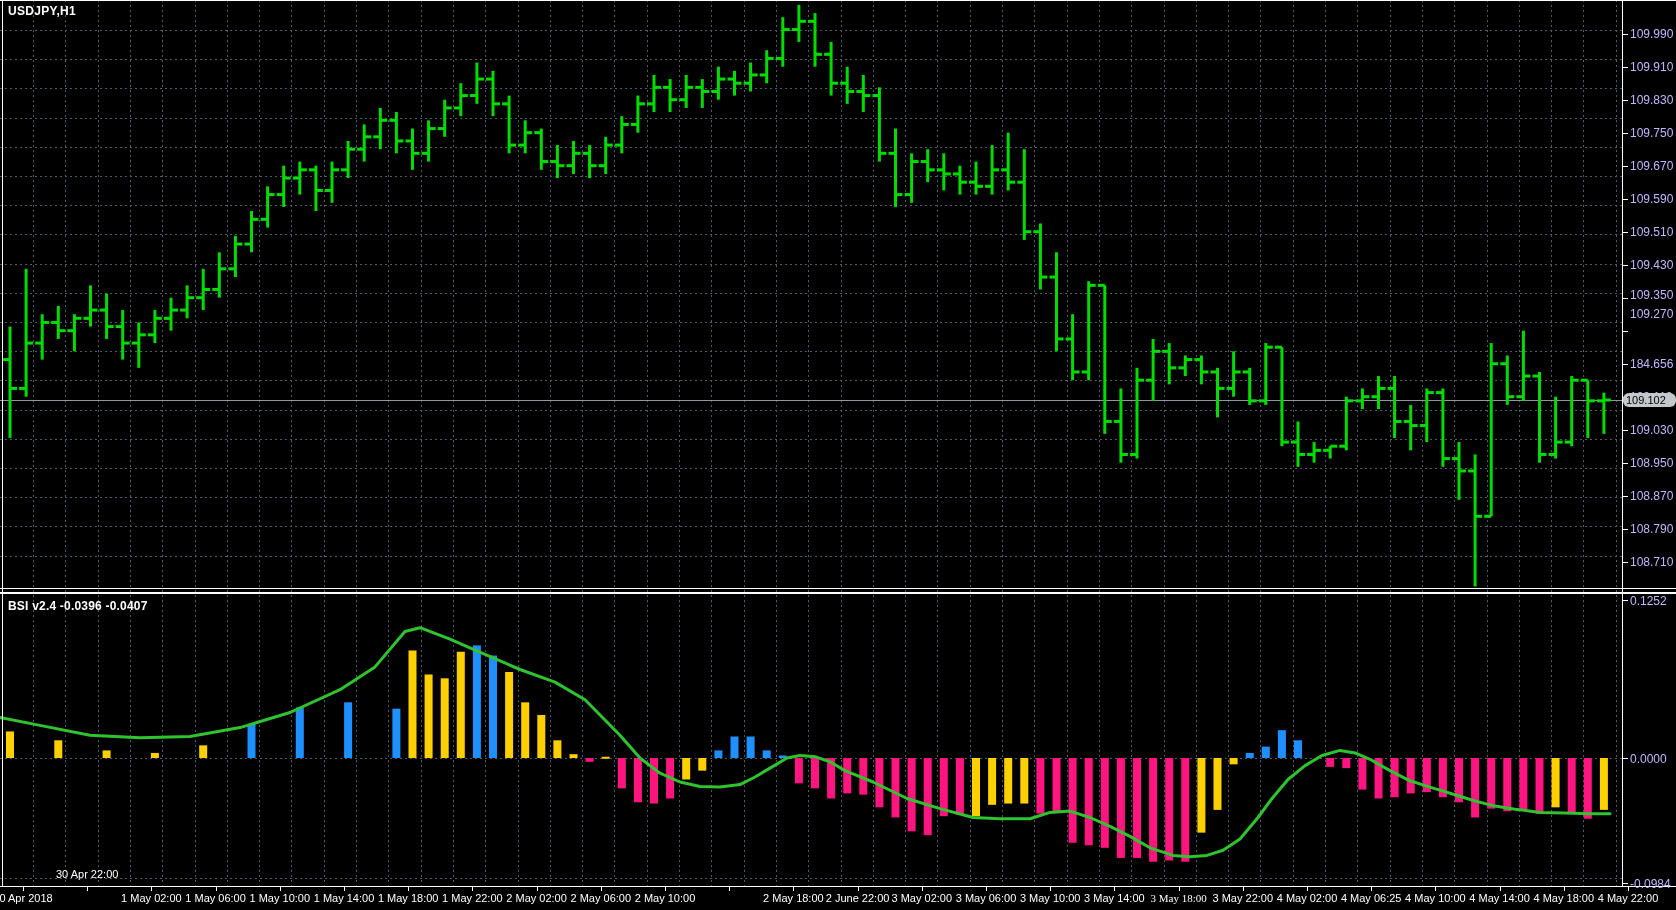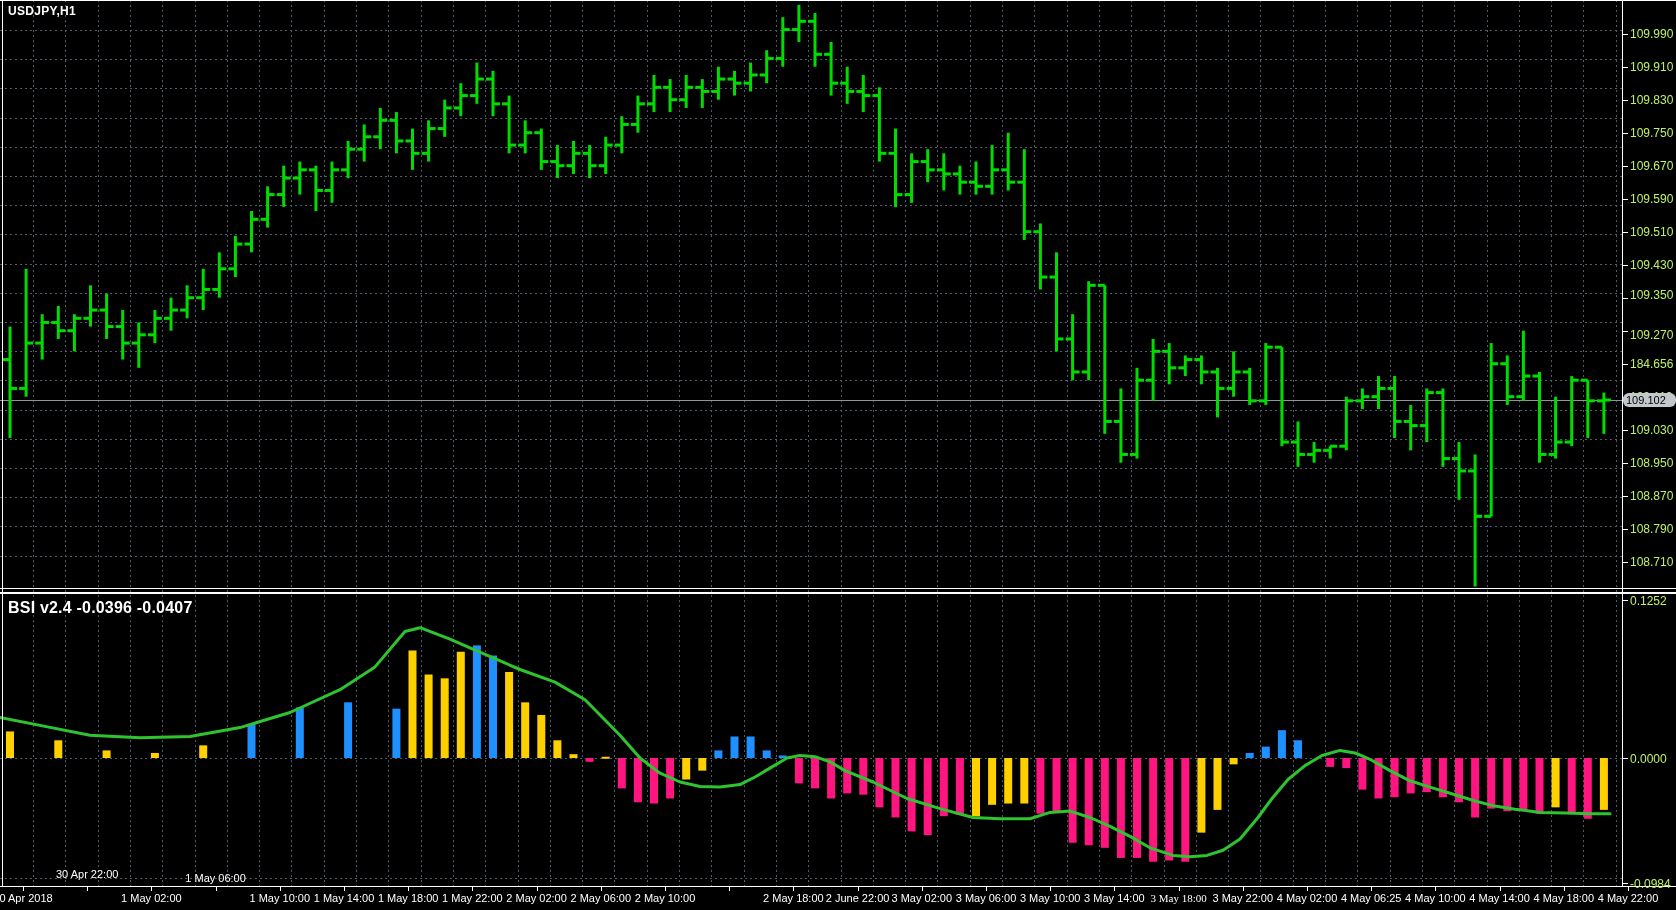--- a/index.html
+++ b/index.html
@@ -1,20 +1,20 @@
 <!DOCTYPE html>
 <html><head>
 <meta charset="utf-8">
 <style>
   html,body{margin:0;padding:0;background:#222;}
   .stage{position:relative;width:1676px;height:910px;background:#000;overflow:hidden;
          font-family:"Liberation Sans",sans-serif;}
   .title{position:absolute;left:8px;top:4px;color:#fff;font-size:12px;font-weight:bold;letter-spacing:.3px;}
-  .ind-label{position:absolute;left:8px;top:599px;color:#fff;font-size:16px;font-weight:bold;letter-spacing:.2px;}
-  .axis-label{position:absolute;color:#bef264;font-size:12px;white-space:nowrap;}
+  .ind-label{position:absolute;left:8px;top:599px;color:#fff;font-size:12px;font-weight:bold;letter-spacing:.2px;}
+  .axis-label{position:absolute;color:#c4b5fd;font-size:12px;white-space:nowrap;}
   .time-label{position:absolute;color:#fff;font-size:11px;white-space:nowrap;transform:translateX(-50%);}
   .price-box{position:absolute;left:1623px;top:393px;width:50px;height:14px;background:#c3c8cd;
              color:#000;font-size:11px;line-height:14px;padding-left:3px;z-index:6;border-radius:6px;}
   svg{position:absolute;left:0;top:0;}
 </style>
 </head>
 <body>
 
 <div class="stage">
   <svg id="gfx" width="1676" height="910">
@@ -732,39 +732,39 @@
   <div id="price-axis">
       <div class="axis-label" style="left: 1630px; top: 26.7px;">109.990</div>
       <div class="axis-label" style="left: 1630px; top: 59.7px;">109.910</div>
       <div class="axis-label" style="left: 1630px; top: 92.7px;">109.830</div>
       <div class="axis-label" style="left: 1630px; top: 125.7px;">109.750</div>
       <div class="axis-label" style="left: 1630px; top: 158.7px;">109.670</div>
       <div class="axis-label" style="left: 1630px; top: 191.7px;">109.590</div>
       <div class="axis-label" style="left: 1630px; top: 224.7px;">109.510</div>
       <div class="axis-label" style="left: 1630px; top: 257.7px;">109.430</div>
       <div class="axis-label" style="left: 1630px; top: 288px;">109.350</div>
-      <div class="axis-label" style="left: 1630px; top: 328px;">109.270</div>
+      <div class="axis-label" style="left: 1630px; top: 307px;">109.270</div>
       <div class="axis-label" style="left: 1630px; top: 356.7px;">184.656</div>
       <div class="axis-label" style="left: 1630px; top: 389.7px;">109.110</div>
       <div class="axis-label" style="left: 1630px; top: 422.7px;">109.030</div>
       <div class="axis-label" style="left: 1630px; top: 455.7px;">108.950</div>
       <div class="axis-label" style="left: 1630px; top: 488.7px;">108.870</div>
       <div class="axis-label" style="left: 1630px; top: 521.7px;">108.790</div>
       <div class="axis-label" style="left: 1630px; top: 554.7px;">108.710</div>
     </div>
   <div id="ind-axis">
       <div class="axis-label" style="left: 1630px; top: 594px;">0.1252</div>
       <div class="axis-label" style="left: 1630px; top: 752px;">0.0000</div>
       <div class="axis-label" style="left: 1630px; top: 877px;">-0.0984</div>
     </div>
   <div id="time-axis">
       <div class="time-label" style="left: 23px; top: 892px;">30 Apr 2018</div>
       <div class="time-label" style="left: 87.2px; top: 868px;">30 Apr 22:00</div>
       <div class="time-label" style="left: 151.4px; top: 892px;">1 May 02:00</div>
-      <div class="time-label" style="left: 215.6px; top: 872px;">1 May 06:00</div>
+      <div class="time-label" style="left: 215.6px; top: 892px;">1 May 06:00</div>
       <div class="time-label" style="left: 279.8px; top: 892px;">1 May 10:00</div>
       <div class="time-label" style="left: 344px; top: 892px;">1 May 14:00</div>
       <div class="time-label" style="left: 408.2px; top: 892px;">1 May 18:00</div>
       <div class="time-label" style="left: 472.4px; top: 892px;">1 May 22:00</div>
       <div class="time-label" style="left: 536.6px; top: 892px;">2 May 02:00</div>
       <div class="time-label" style="left: 600.8px; top: 892px;">2 May 06:00</div>
       <div class="time-label" style="left: 665px; top: 892px;">2 May 10:00</div>
       <div class="time-label" style="left: 729.2px; top: 892px; margin-top: 36px;">2 May 14:00</div>
       <div class="time-label" style="left: 793.4px; top: 892px;">2 May 18:00</div>
       <div class="time-label" style="left: 857.6px; top: 892px;">2 June 22:00</div>

